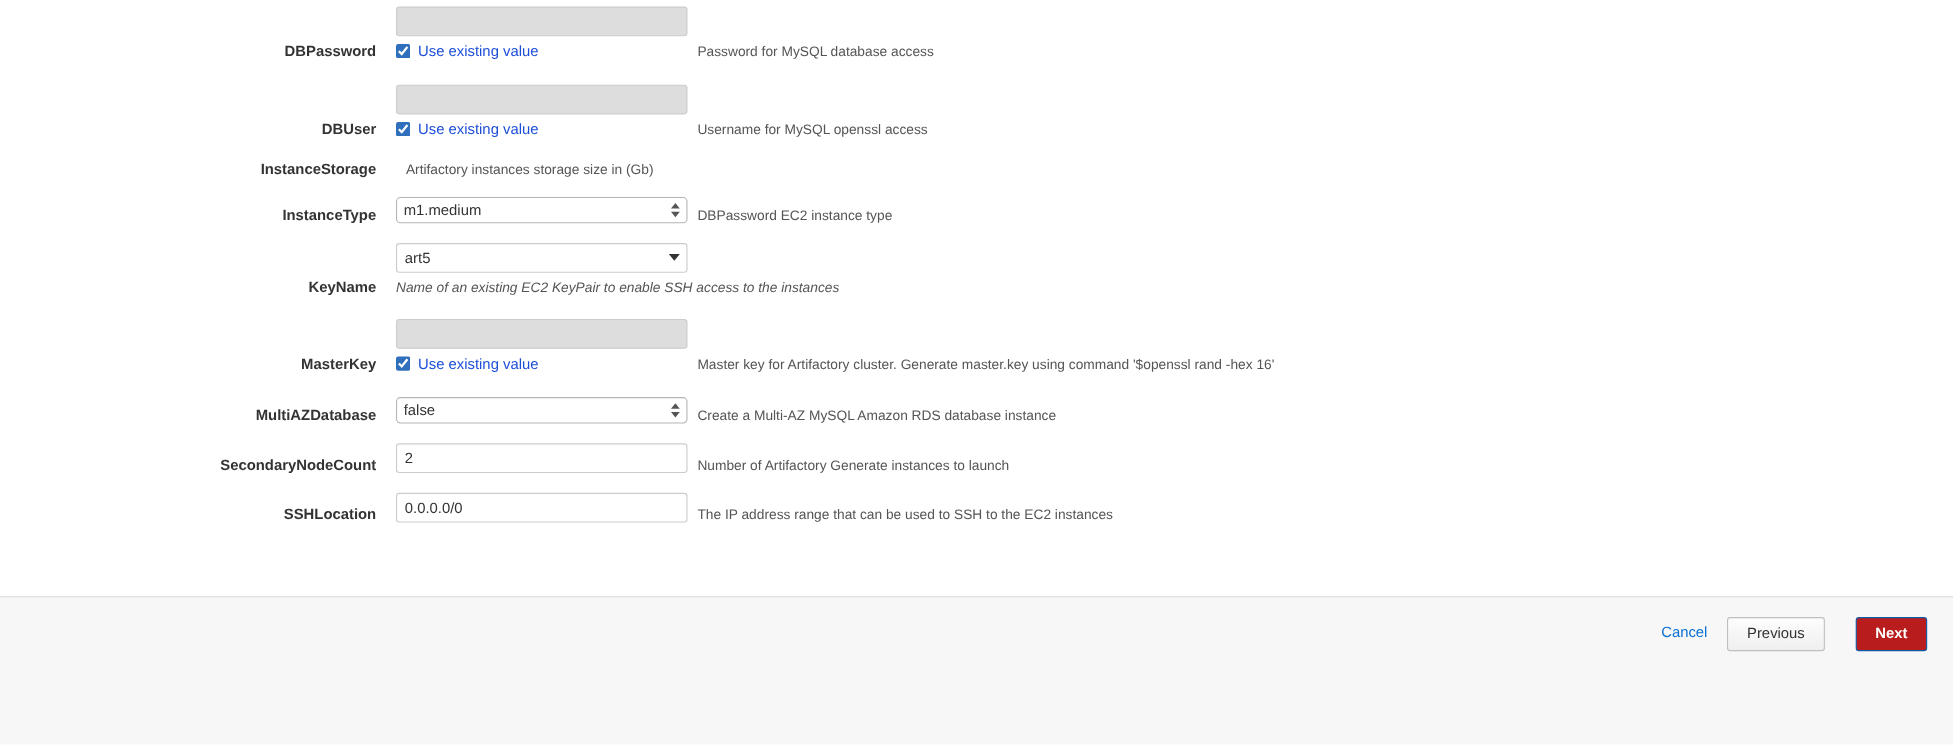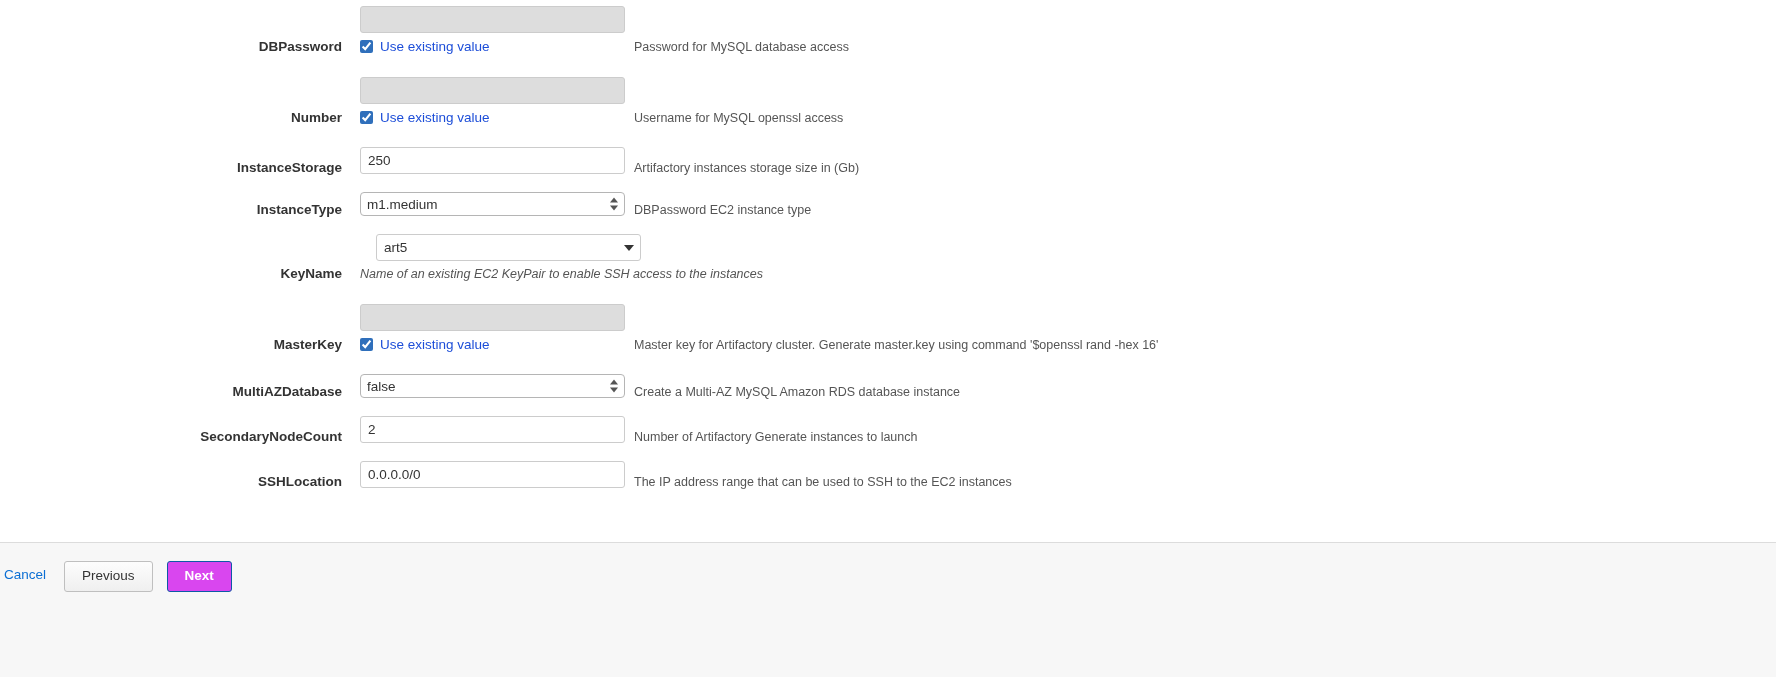--- a/index.html
+++ b/index.html
@@ -100,21 +100,20 @@
   }
   .spinner-arrows .down {
     width: 0; height: 0;
     border-left: 4px solid transparent;
     border-right: 4px solid transparent;
     border-top: 5px solid #555;
   }
   .dropdown-wrap {
     position: relative;
     width: 267px;
-    margin-left: 16px;
   }
   .dropdown-box {
     width: 265px;
     height: 27px;
     border: 1px solid #cccccc;
     border-radius: 3px;
     background: #ffffff;
     font-size: 13.5px;
     color: #333333;
     display: flex;
@@ -160,20 +159,21 @@
   .footer {
     position: absolute;
     left: 0;
     right: 0;
     bottom: 0;
     height: 135px;
     border-top: 1px solid #dcdcdc;
     background: #f7f7f7;
     display: flex;
     align-items: flex-start;
+    justify-content: flex-end;
     padding: 18px 24px 0 0;
     gap: 14px;
   }
   .link-btn {
     font-size: 13.5px;
     color: #0b6fd4;
     background: none;
     border: none;
     cursor: pointer;
     padding: 6px 4px;
@@ -186,25 +186,26 @@
     padding: 7px 17px;
     cursor: pointer;
     line-height: 1.1;
   }
   .btn-secondary {
     background: linear-gradient(#fdfdfd, #efefef);
     border: 1px solid #bfbfbf;
     color: #333333;
   }
   .btn-primary {
-    background: #d946ef;
+    background: #b91c1c;
     border: 1px solid #0e5a a6;
     border: 1px solid #0e5aa6;
     color: #ffffff;
     font-weight: bold;
+    margin-left: 14px;
   }
   .spacer-sm { height: 18px; }
   .spacer-md { height: 23px; }
 </style>
 </head>
 <body>
 
 <div class="page">
 
   <div class="form-area">
@@ -217,38 +218,35 @@
           <input type="checkbox" checked="" style="">
           <span class="checkbox-label">Use existing value</span>
         </div>
       </div>
       <div class="desc-col">Password for MySQL database access</div>
     </div>
 
     <div class="spacer-md"></div>
 
     <div class="row">
-      <div class="label-col">Number</div>
+      <div class="label-col">DBUser</div>
       <div class="field-col">
         <input class="text-input disabled" type="text" disabled="" value="" style="">
         <div class="checkbox-row">
           <input type="checkbox" checked="" style="">
           <span class="checkbox-label">Use existing value</span>
         </div>
       </div>
       <div class="desc-col">Username for MySQL openssl access</div>
     </div>
 
     <div class="spacer-md"></div>
 
     <div class="row">
       <div class="label-col">InstanceStorage</div>
-      <div class="field-col">
-        <input class="text-input" type="text" value="250" style="">
-      </div>
       <div class="desc-col">Artifactory instances storage size in (Gb)</div>
     </div>
 
     <div class="spacer-sm"></div>
 
     <div class="row">
       <div class="label-col">InstanceType</div>
       <div class="field-col">
         <div class="select-wrap">
           <select class="select-native">

